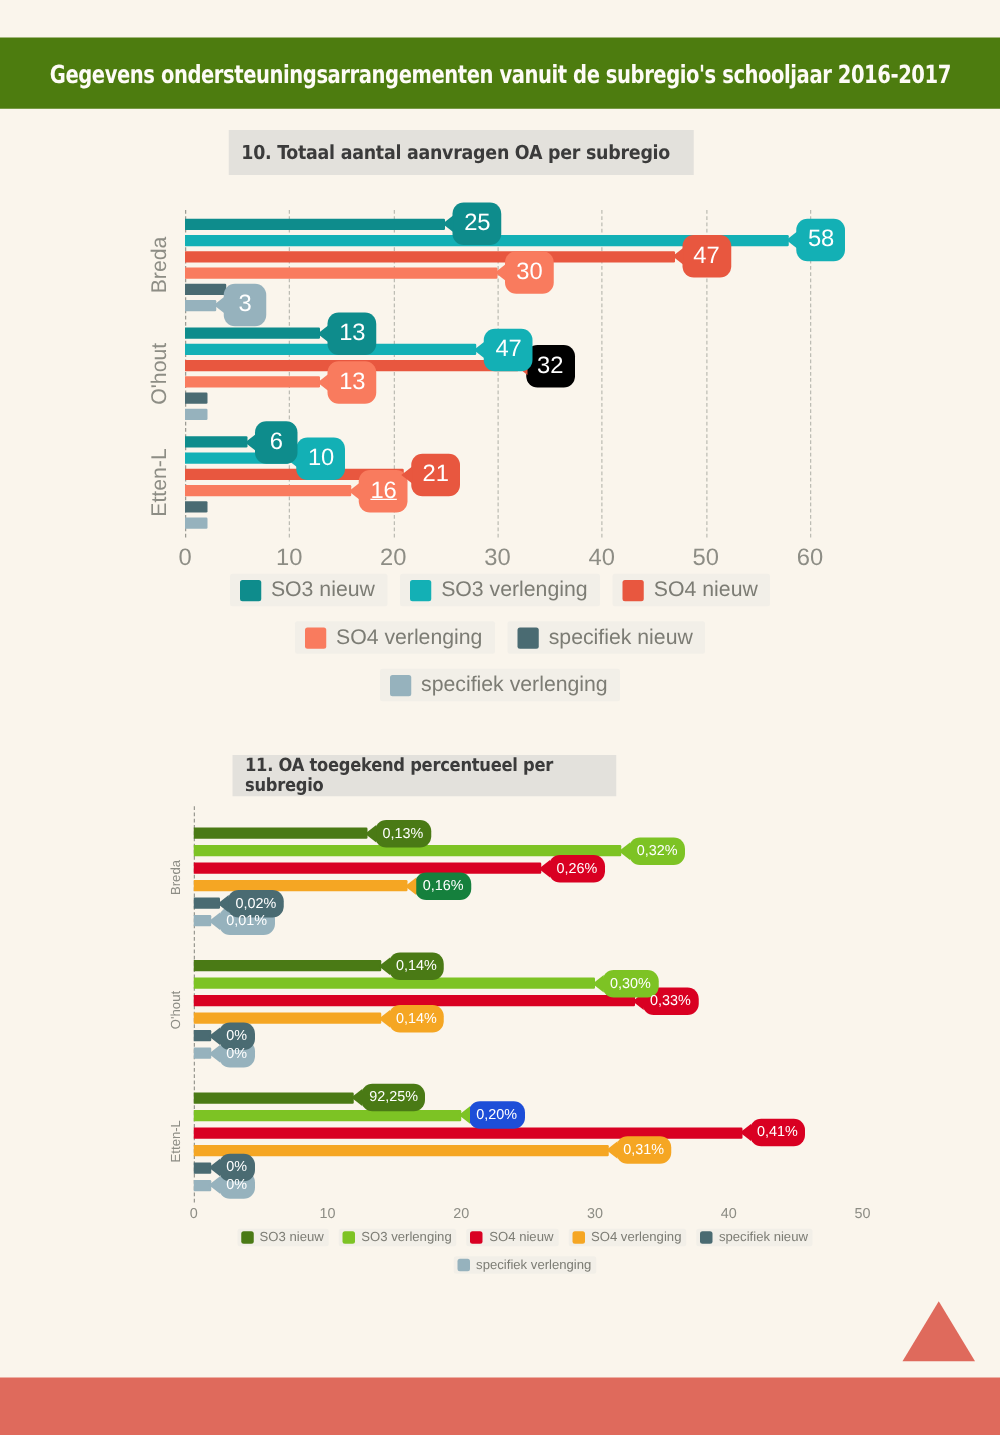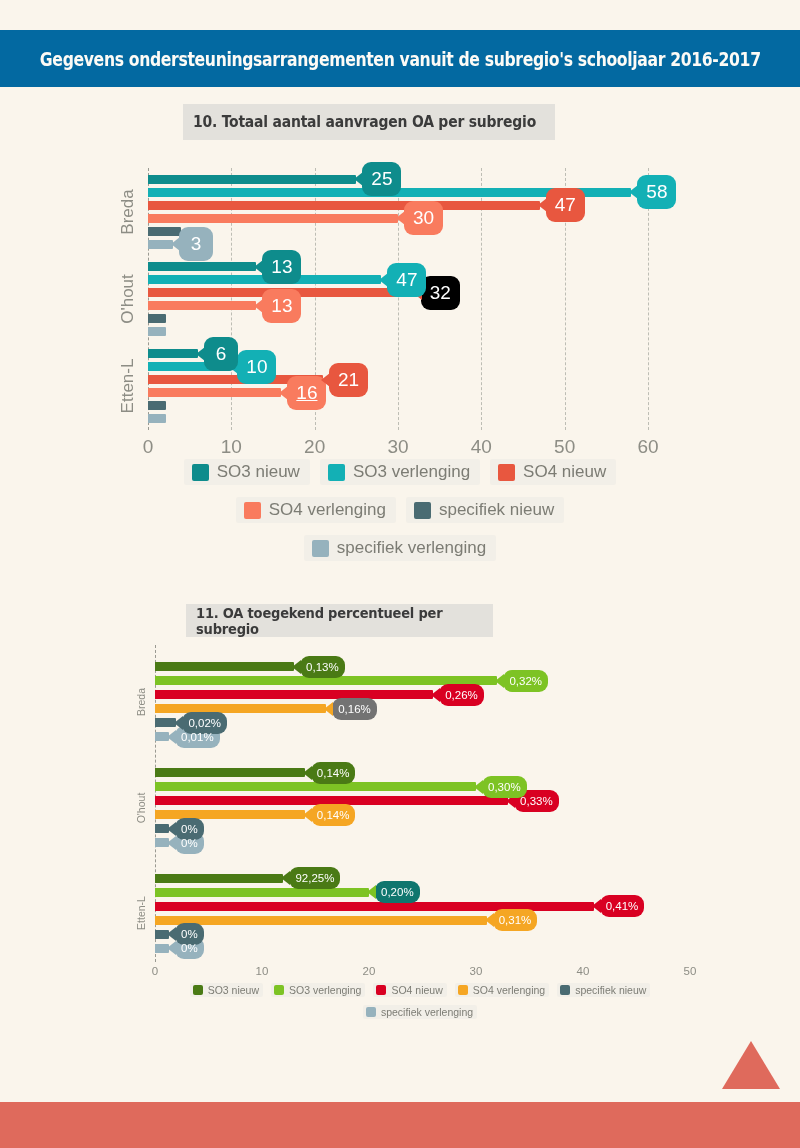--- a/index.html
+++ b/index.html
@@ -9,21 +9,21 @@
     font-family: "Liberation Sans", sans-serif;
     position: relative;
     overflow: hidden;
   }
 
   
   .header-band {
     position: absolute;
     left: 0; top: 30px;
     width: 800px; height: 57px;
-    background: #0369a1;
+    background: #4d7c0f;
     display: flex;
     align-items: center;
     justify-content: center;
   }
   .header-title {
     color: #fdfbf6;
     font-family: "DejaVu Sans Condensed", "Liberation Sans Narrow", "Liberation Sans", sans-serif;
     font-size: 20px;
     font-weight: bold;
     letter-spacing: -0.4px;
@@ -282,21 +282,21 @@
     <div class="bar" style="top: 59.3333px; height: 9px; width: 171.2px; background: rgb(245, 166, 35);"></div>
     <div class="bar" style="top: 45.3333px; height: 9px; width: 278.2px; background: rgb(217, 0, 34);"></div>
     <div class="bar" style="top: 31.3333px; height: 9px; width: 342.4px; background: rgb(125, 195, 36);"></div>
     <div class="bar" style="top: 17.3333px; height: 9px; width: 139.1px; background: rgb(74, 122, 21);"></div>
     <div class="bubble" style="left: 20px; top: 80.8333px; height: 22px; min-width: 22px; padding: 0px 6px; font-size: 11.5px; background: rgb(150, 178, 189); color: rgb(150, 178, 189);">
       <span style="color: rgb(255, 255, 255);">0,01%</span>
     </div>
     <div class="bubble" style="left: 27.4px; top: 66.8333px; height: 22px; min-width: 22px; padding: 0px 6px; font-size: 11.5px; background: rgb(74, 107, 114); color: rgb(74, 107, 114);">
       <span style="color: rgb(255, 255, 255);">0,02%</span>
     </div>
-    <div class="bubble" style="left: 177.2px; top: 52.8333px; height: 22px; min-width: 22px; padding: 0px 6px; font-size: 11.5px; background: #737373; color: rgb(245, 166, 35);">
+    <div class="bubble" style="left: 177.2px; top: 52.8333px; height: 22px; min-width: 22px; padding: 0px 6px; font-size: 11.5px; background: #15803d; color: rgb(245, 166, 35);">
       <span style="color: rgb(255, 255, 255);">0,16%</span>
     </div>
     <div class="bubble" style="left: 284.2px; top: 38.8333px; height: 22px; min-width: 22px; padding: 0px 6px; font-size: 11.5px; background: rgb(217, 0, 34); color: rgb(217, 0, 34);">
       <span style="color: rgb(255, 255, 255);">0,26%</span>
     </div>
     <div class="bubble" style="left: 348.4px; top: 24.8333px; height: 22px; min-width: 22px; padding: 0px 6px; font-size: 11.5px; background: rgb(125, 195, 36); color: rgb(125, 195, 36);">
       <span style="color: rgb(255, 255, 255);">0,32%</span>
     </div>
     <div class="bubble" style="left: 145.1px; top: 10.8333px; height: 22px; min-width: 22px; padding: 0px 6px; font-size: 11.5px; background: rgb(74, 122, 21); color: rgb(74, 122, 21);">
       <span style="color: rgb(255, 255, 255);">0,13%</span>
@@ -338,21 +338,21 @@
     </div>
     <div class="bubble" style="left: 20px; top: 278.167px; height: 22px; min-width: 22px; padding: 0px 6px; font-size: 11.5px; background: rgb(74, 107, 114); color: rgb(74, 107, 114);">
       <span style="color: rgb(255, 255, 255);">0%</span>
     </div>
     <div class="bubble" style="left: 337.7px; top: 264.167px; height: 22px; min-width: 22px; padding: 0px 6px; font-size: 11.5px; background: rgb(245, 166, 35); color: rgb(245, 166, 35);">
       <span style="color: rgb(255, 255, 255);">0,31%</span>
     </div>
     <div class="bubble" style="left: 444.7px; top: 250.167px; height: 22px; min-width: 22px; padding: 0px 6px; font-size: 11.5px; background: rgb(217, 0, 34); color: rgb(217, 0, 34);">
       <span style="color: rgb(255, 255, 255);">0,41%</span>
     </div>
-    <div class="bubble" style="left: 220px; top: 236.167px; height: 22px; min-width: 22px; padding: 0px 6px; font-size: 11.5px; background: #0f766e; color: rgb(125, 195, 36);">
+    <div class="bubble" style="left: 220px; top: 236.167px; height: 22px; min-width: 22px; padding: 0px 6px; font-size: 11.5px; background: #1d4ed8; color: rgb(125, 195, 36);">
       <span style="color: rgb(255, 255, 255);">0,20%</span>
     </div>
     <div class="bubble" style="left: 134.4px; top: 222.167px; height: 22px; min-width: 22px; padding: 0px 6px; font-size: 11.5px; background: rgb(74, 122, 21); color: rgb(74, 122, 21);">
       <span style="color: rgb(255, 255, 255);">92,25%</span>
     </div>
     <div class="tick" style="left: 0px;">0</div>
     <div class="tick" style="left: 107px;">10</div>
     <div class="tick" style="left: 214px;">20</div>
     <div class="tick" style="left: 321px;">30</div>
     <div class="tick" style="left: 428px;">40</div>

